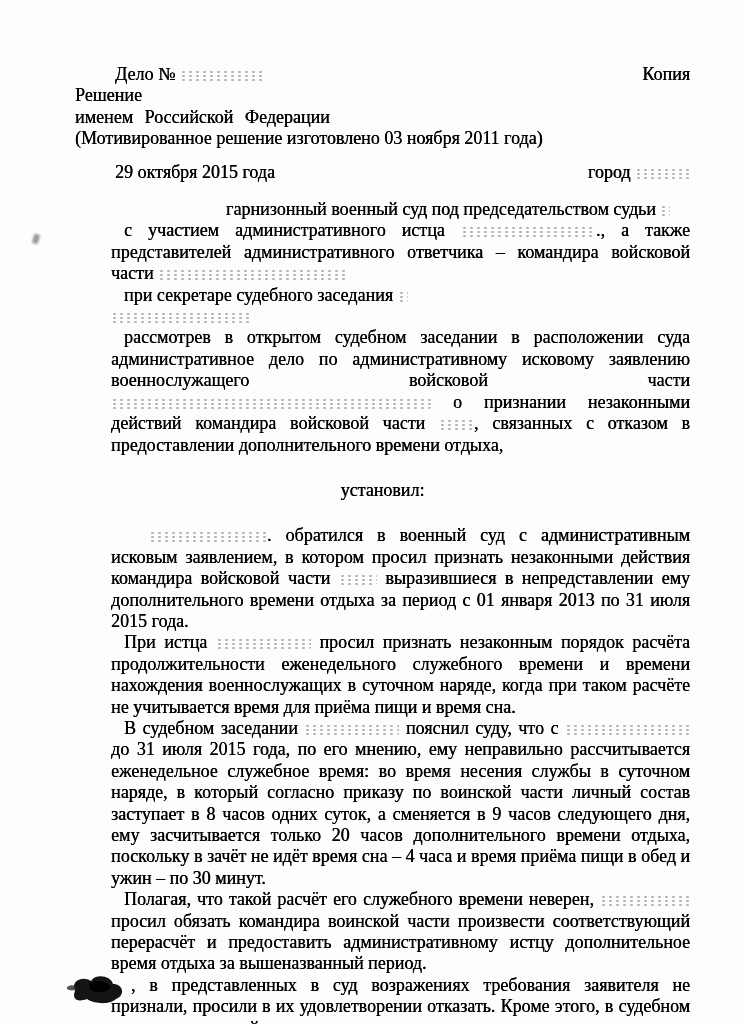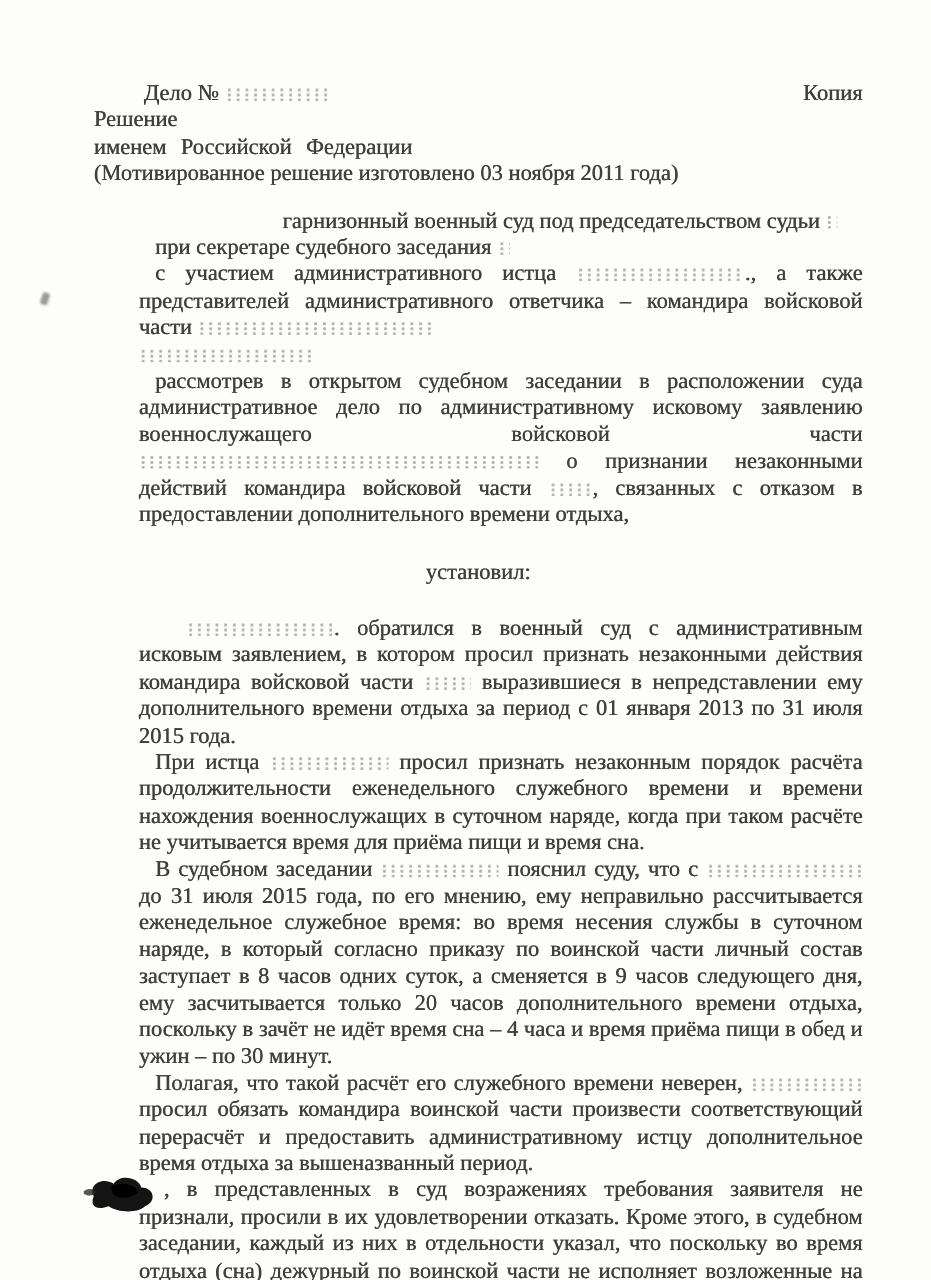--- a/index.html
+++ b/index.html
@@ -4,21 +4,21 @@
 <style>
   html,body{margin:0;padding:0;background:#e8e8e8;}
   .page{
     position:relative;
     width:745px;height:1024px;
     box-sizing:border-box;
     background:#fdfdfc;
     padding:64px 55px 0 75px;
     font-family:"Liberation Serif","DejaVu Serif",serif;
     font-size:18px;line-height:21.4px;
-    color:#404040;
+    color:#000000;
     text-shadow:0.3px 0 currentColor;
     overflow:hidden;
   }
   .row{display:flex;justify-content:space-between;align-items:baseline;}
   .indent40{margin-left:40px;}
   .center{text-align:left;}
   .wide-words{word-spacing:7px;}
   .blk{text-align:justify;text-indent:13px;margin-left:36px;}
   .blk.line115{text-indent:115px;}
   .blk.indentbig{text-indent:38px;}
@@ -59,25 +59,30 @@
   <div class="row">
     <span class="indent40"><span>Дело №</span>
       <span class="rf" style="width:85px"></span></span>
     <span>Копия</span>
   </div>
 
   <div class="center">Решение</div>
   <div class="center wide-words">именем  Российской  Федерации</div>
   <div class="center">(Мотивированное решение изготовлено 03 ноября 2011 года)</div>
 
+  <div class="row hdr-date-row">
+    <span class="indent40">29 октября 2015 года</span>
+    <span><span>город</span>
+      <span class="rf" style="width:55px"></span></span>
+  </div>
 
   <div class="body-blocks" id="body-blocks">
       <div class="blk line115"><span>гарнизонный военный суд под председательством судьи </span><span class="rf" style="width: 10px;"></span></div>
+      <div class="blk"><span>с участием административного истца </span><span class="rf" style="width: 135px;"></span><span>., а также представителей административного ответчика – командира войсковой части </span><span class="rf" style="width: 190px;"></span></div>
       <div class="blk"><span>при секретаре судебного заседания </span><span class="rf" style="width: 10px;"></span></div>
-      <div class="blk"><span>с участием административного истца </span><span class="rf" style="width: 135px;"></span><span>., а также представителей административного ответчика – командира войсковой части </span><span class="rf" style="width: 190px;"></span></div>
       <div class="blk noindent"><span class="rf" style="width: 140px;"></span></div>
       <div class="blk"><span>рассмотрев в открытом судебном заседании в расположении суда административное дело по административному исковому заявлению военнослужащего войсковой части </span><span class="rf" style="width: 320px;"></span><span> о признании незаконными действий командира войсковой части </span><span class="rf" style="width: 35px;"></span><span>, связанных с отказом в предоставлении дополнительного времени отдыха,</span></div>
       <div class="blk title-line"><span>установил:</span></div>
       <div class="blk indentbig"><span class="rf" style="width: 118px;"></span><span>. обратился в военный суд с административным исковым заявлением, в котором просил признать незаконными действия командира войсковой части </span><span class="rf" style="width: 38px;"></span><span> выразившиеся в непредставлении ему дополнительного времени отдыха за период с 01 января 2013 по 31 июля 2015 года.</span></div>
       <div class="blk"><span>При истца </span><span class="rf" style="width: 95px;"></span><span> просил признать незаконным порядок расчёта продолжительности еженедельного служебного времени и времени нахождения военнослужащих в суточном наряде, когда при таком расчёте не учитывается время для приёма пищи и время сна.</span></div>
       <div class="blk"><span>В судебном заседании </span><span class="rf" style="width: 95px;"></span><span> пояснил суду, что с </span><span class="rf" style="width: 125px;"></span><span> до 31 июля 2015 года, по его мнению, ему неправильно рассчитывается еженедельное служебное время: во время несения службы в суточном наряде, в который согласно приказу по воинской части личный состав заступает в 8 часов одних суток, а сменяется в 9 часов следующего дня, ему засчитывается только 20 часов дополнительного времени отдыха, поскольку в зачёт не идёт время сна – 4 часа и время приёма пищи в обед и ужин – по 30 минут.</span></div>
       <div class="blk"><span>Полагая, что такой расчёт его служебного времени неверен, </span><span class="rf" style="width: 90px;"></span><span> просил обязать командира воинской части произвести соответствующий перерасчёт и предоставить административному истцу дополнительное время отдыха за вышеназванный период.</span></div>
       <div class="blk noindent"><span class="blob"><svg width="64" height="34" viewBox="0 0 64 34" xmlns="http://www.w3.org/2000/svg">
   <path d="M10 20 C 5 11, 17 4, 26 10 C 31 2, 46 5, 48 13 C 58 13, 61 24, 51 28 C 45 34, 29 33, 22 28 C 11 32, 7 27, 10 20 Z" fill="#141414"></path>
   <path d="M2 16 C 6 13, 10 14, 12 17 C 10 20, 5 20, 2 18 Z" fill="#2a2a2a" opacity="0.8"></path>

